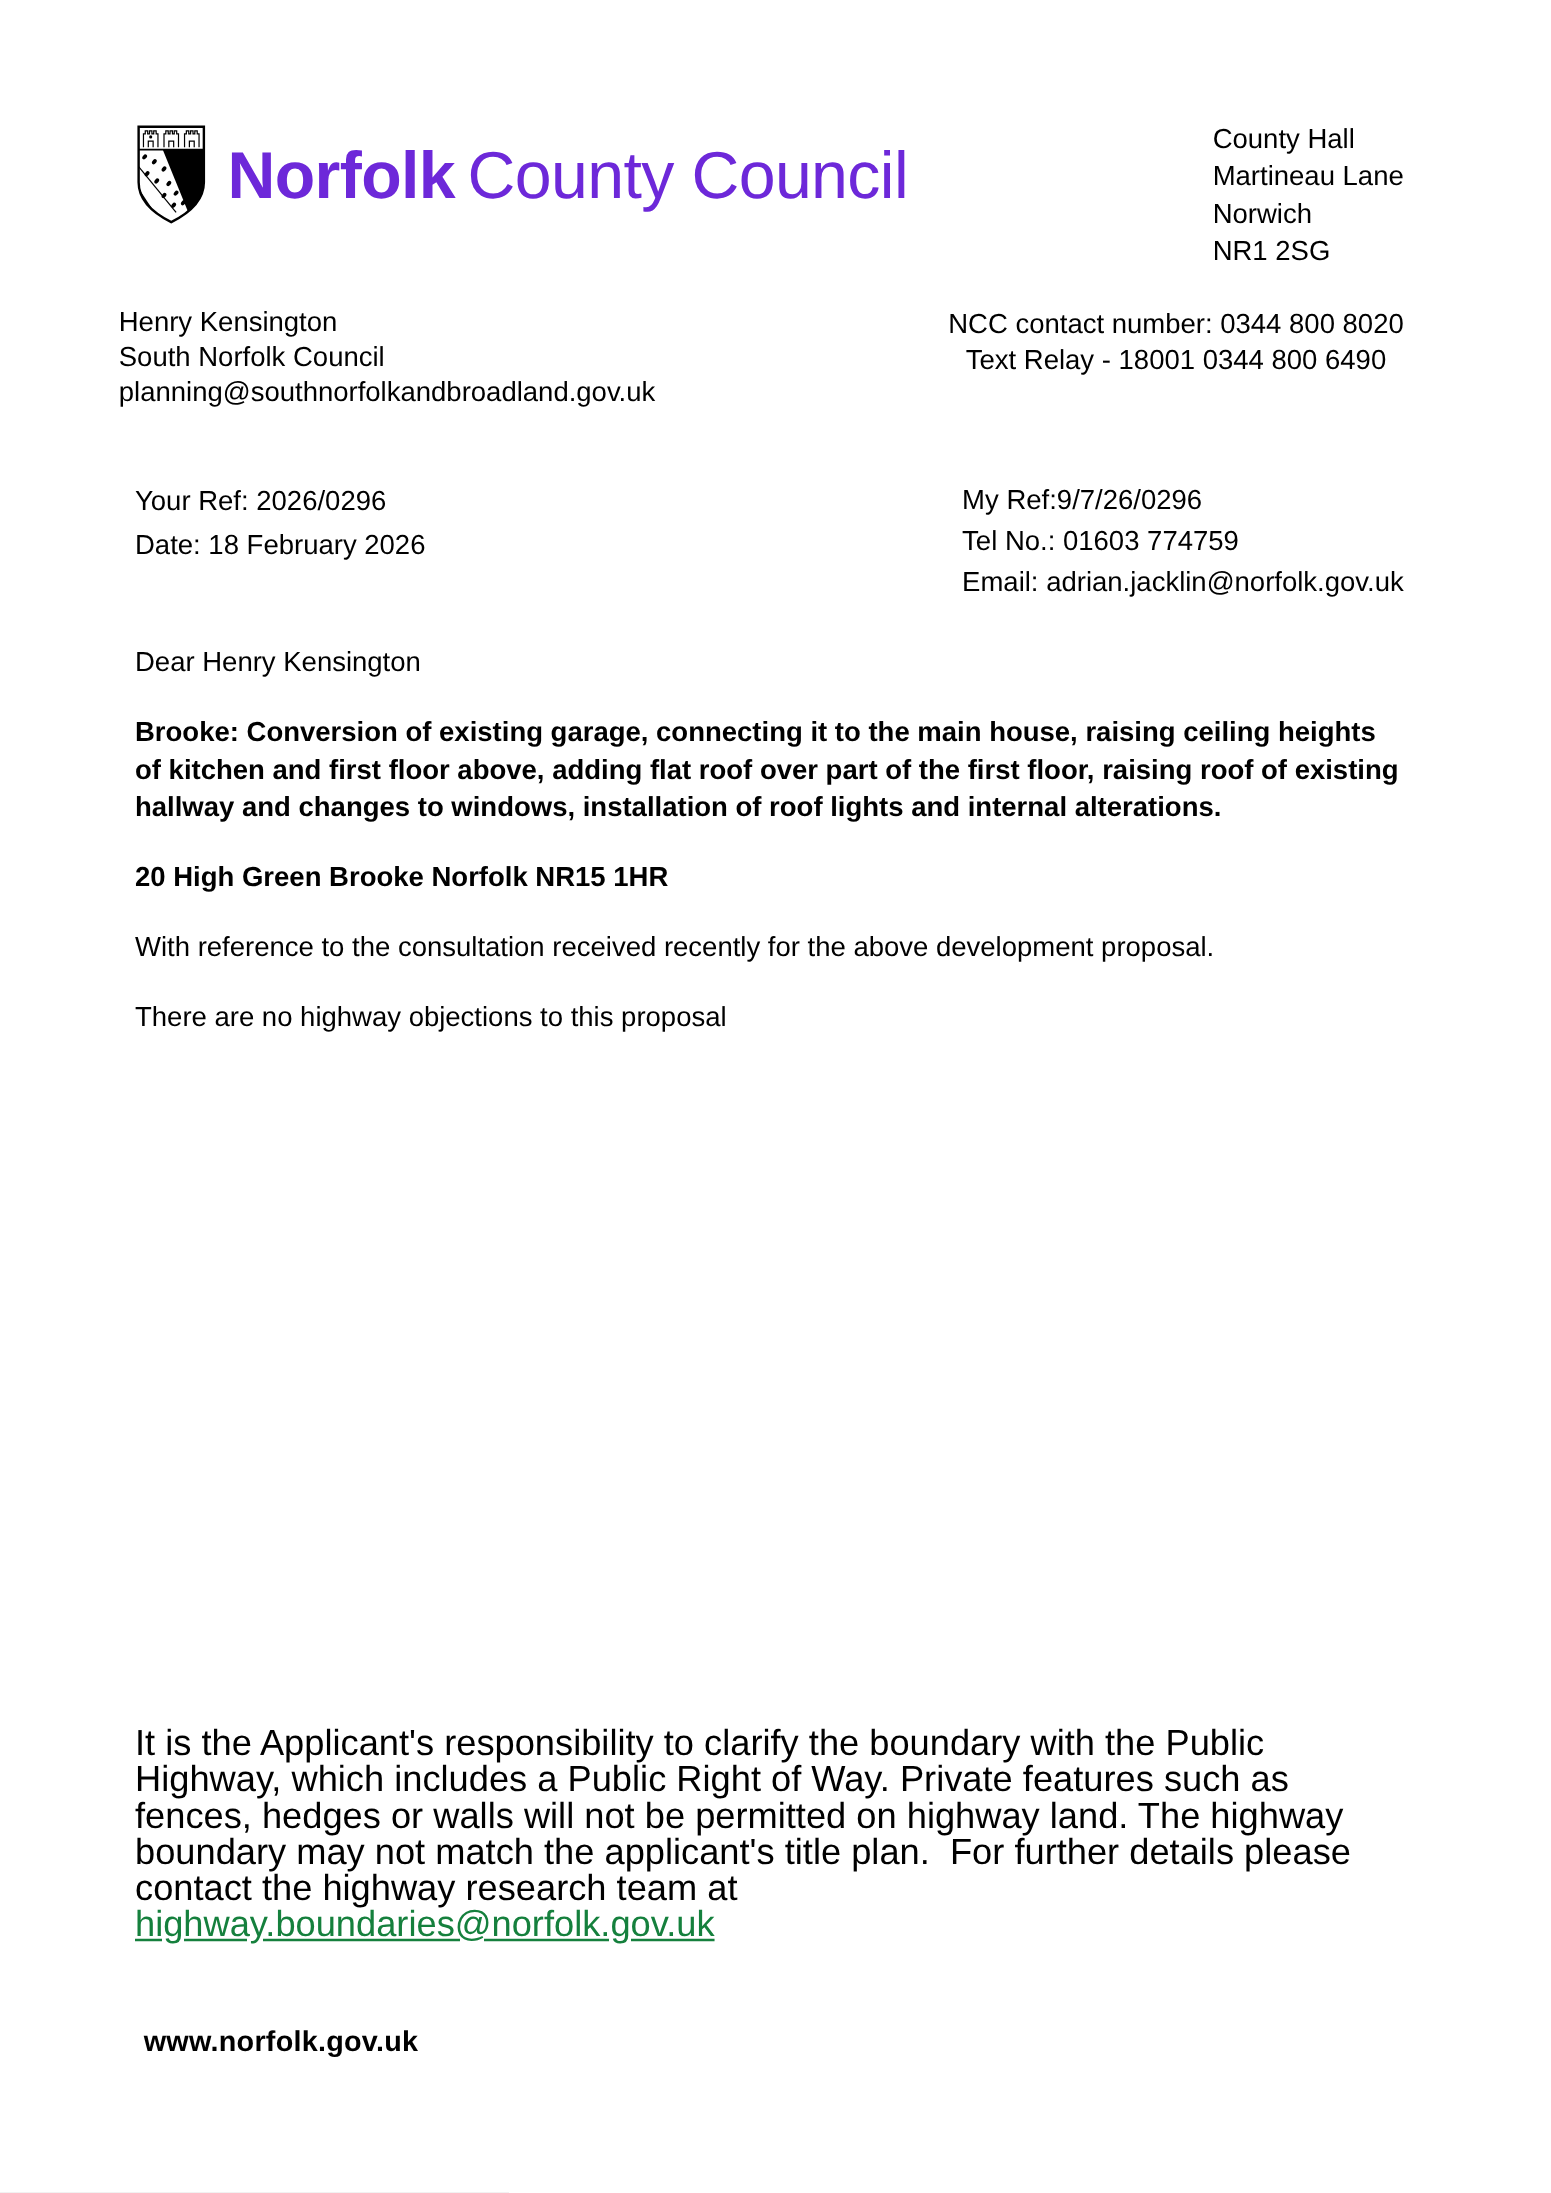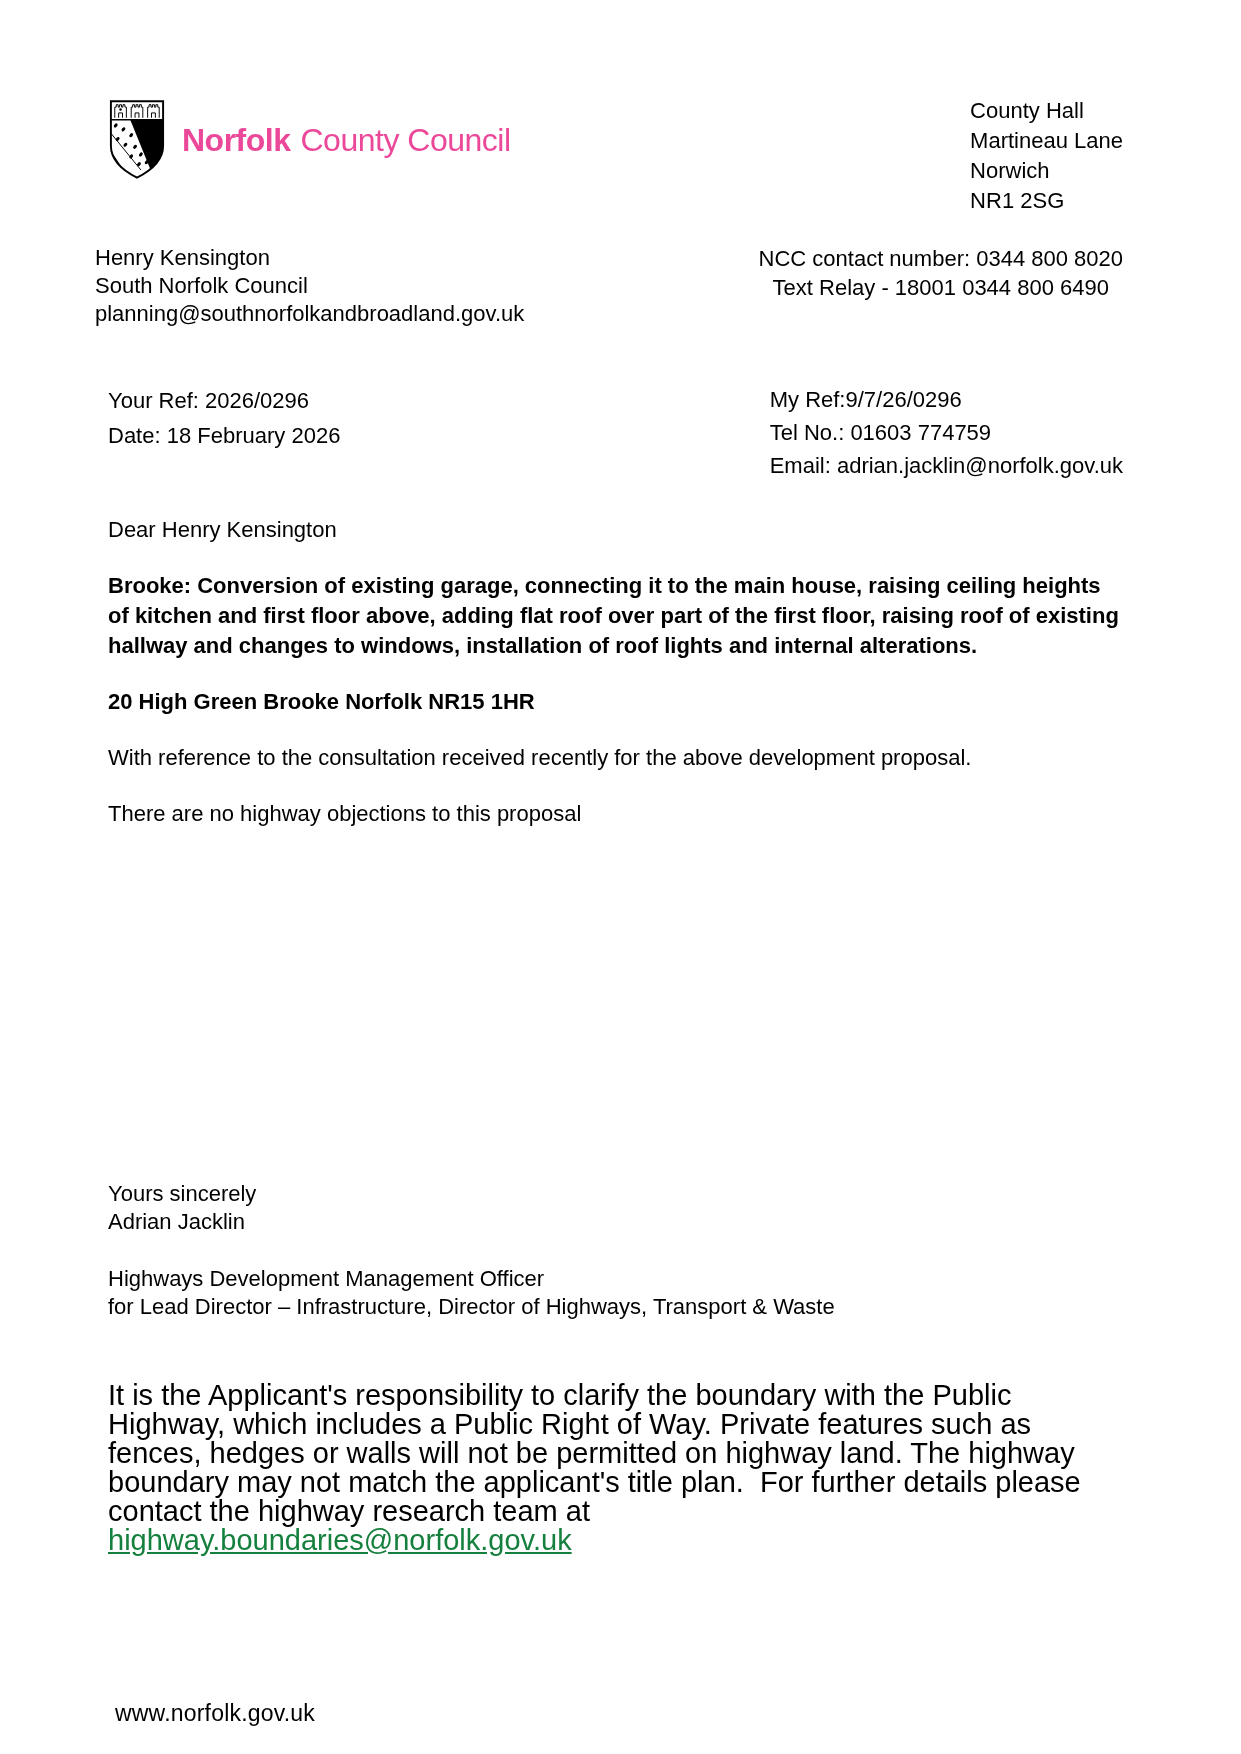--- a/index.html
+++ b/index.html
@@ -10,21 +10,21 @@
     background:#ffffff;
     font-family:"Liberation Sans", sans-serif;
     color:#000;
     overflow:hidden;
   }
   .abs { position:absolute; }
 
   
   .logo-row { top:98px; left:108px; display:flex; align-items:center; }
   .crest { width:58px; height:84px; flex:0 0 auto; }
-  .logo-text { margin-left:16px; font-size:32px; letter-spacing:-0.5px; color:#ec4899; white-space:nowrap; }
+  .logo-text { margin-left:16px; font-size:53px; letter-spacing:-0.5px; color:#6d28d9; white-space:nowrap; }
   .logo-bold { font-weight:700; }
   .logo-light { font-weight:400; margin-left:10px; }
 
   .sender-address { top:96px; right:118px; text-align:left; font-size:22px; line-height:30px; }
 
   
   .recipient { top:244px; left:95px; font-size:22px; line-height:28px; }
   .contact   { top:244px; right:118px; text-align:center; font-size:22px; line-height:29px; }
 
   
@@ -36,21 +36,21 @@
   .body p { margin:0 0 26px 0; }
   .bold { font-weight:700; }
 
   .signoff { top:1180px; left:108px; font-size:22px; line-height:28px; }
   .officer-block { margin-top:29px; }
 
   .boundary { top:1381px; left:108px; width:1015px; font-size:29px; line-height:29px; }
   .boundary p { margin:0; white-space:pre-wrap; }
   .email-link { color:#15803d; text-decoration:underline; cursor:pointer; }
 
-  .footer { top:1700px; left:115px; font-size:23px; font-weight:400; letter-spacing:0.2px; }
+  .footer { top:1620px; left:115px; font-size:23px; font-weight:700; letter-spacing:0.2px; }
 </style>
 </head>
 <body>
 
 <div class="page">
 
   <div class="abs logo-row">
     <svg class="crest" viewBox="0 0 60 86" xmlns="http://www.w3.org/2000/svg">
       <defs>
         <clipPath id="shieldClip">
@@ -127,28 +127,20 @@
   </div>
 
   <div class="abs body">
     <p>Dear Henry Kensington</p>
     <p class="bold">Brooke: Conversion of existing garage, connecting it to the main house, raising ceiling heights of kitchen and first floor above, adding flat roof over part of the first floor, raising roof of existing hallway and changes to windows, installation of roof lights and internal alterations.</p>
     <p class="bold">20 High Green Brooke Norfolk NR15 1HR</p>
     <p>With reference to the consultation received recently for the above development proposal.</p>
     <p>There are no highway objections to this proposal</p>
   </div>
 
-  <div class="abs signoff">
-    <div>Yours sincerely</div>
-    <div>Adrian Jacklin</div>
-    <div class="officer-block">
-      <div>Highways Development Management Officer</div>
-      <div>for Lead Director – Infrastructure, Director of Highways, Transport &amp; Waste</div>
-    </div>
-  </div>
 
   <div class="abs boundary">
     <p>It is the Applicant's responsibility to clarify the boundary with the Public Highway, which includes a Public Right of Way. Private features such as fences, hedges or walls will not be permitted on highway land. The highway boundary may not match the applicant's title plan.  For further details please contact the highway research team at</p>
     <a class="email-link">highway.boundaries@norfolk.gov.uk</a>
   </div>
 
   <div class="abs footer">www.norfolk.gov.uk</div>
 
 </div>
 

